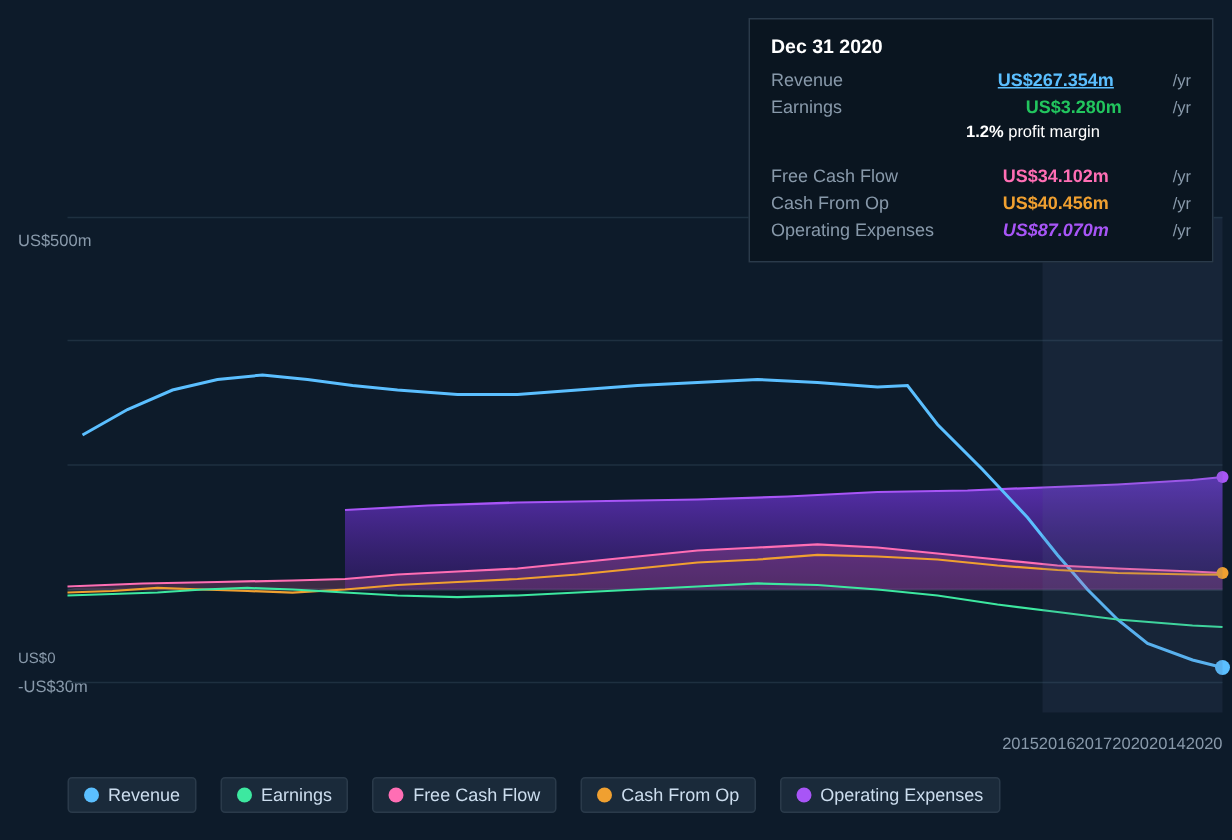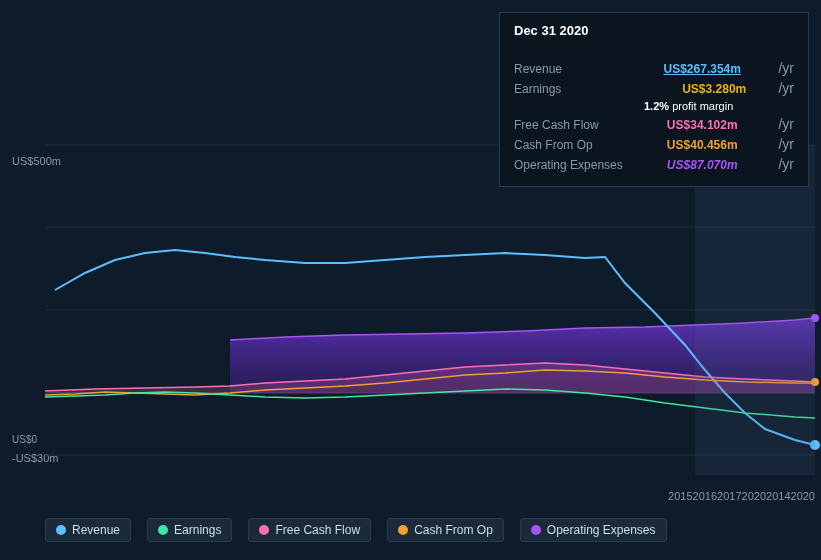--- a/index.html
+++ b/index.html
@@ -53,49 +53,49 @@
       background: #0a1520;
       border: 1px solid #2a3a4a;
       padding: 10px 14px;
       min-width: 310px;
       z-index: 10;
     }
     .tooltip-date {
       color: #ffffff;
       font-size: 13px;
       font-weight: bold;
-      margin-bottom: 22px;
+      margin-bottom: 8px;
     }
     .tooltip-row {
       display: flex;
       justify-content: space-between;
       align-items: baseline;
       margin-bottom: 4px;
       font-size: 12px;
     }
     .tooltip-label {
       color: #8899aa;
       min-width: 130px;
     }
     .tooltip-value {
       font-weight: bold;
     }
     .tooltip-unit {
       color: #8899aa;
-      font-size: 14px;
+      font-size: 11px;
       margin-left: 18px;
     }
     .tooltip-sub {
       color: #ffffff;
       font-size: 11px;
       margin-left: 130px;
-      margin-bottom: 4px;
+      margin-bottom: 16px;
     }
     .color-blue { color: #5bbfff; text-decoration: underline; }
-    .color-green { color: #eab308; padding-left: 24px; }
+    .color-green { color: #22c55e; padding-left: 24px; }
     .color-pink { color: #ff6eb4; }
     .color-orange { color: #f0a030; }
     .color-purple { color: #a855f7; font-style: italic; }
     .x-label {
       font-size: 11px;
       color: #8899aa;
     }
 
     
     .legend {

